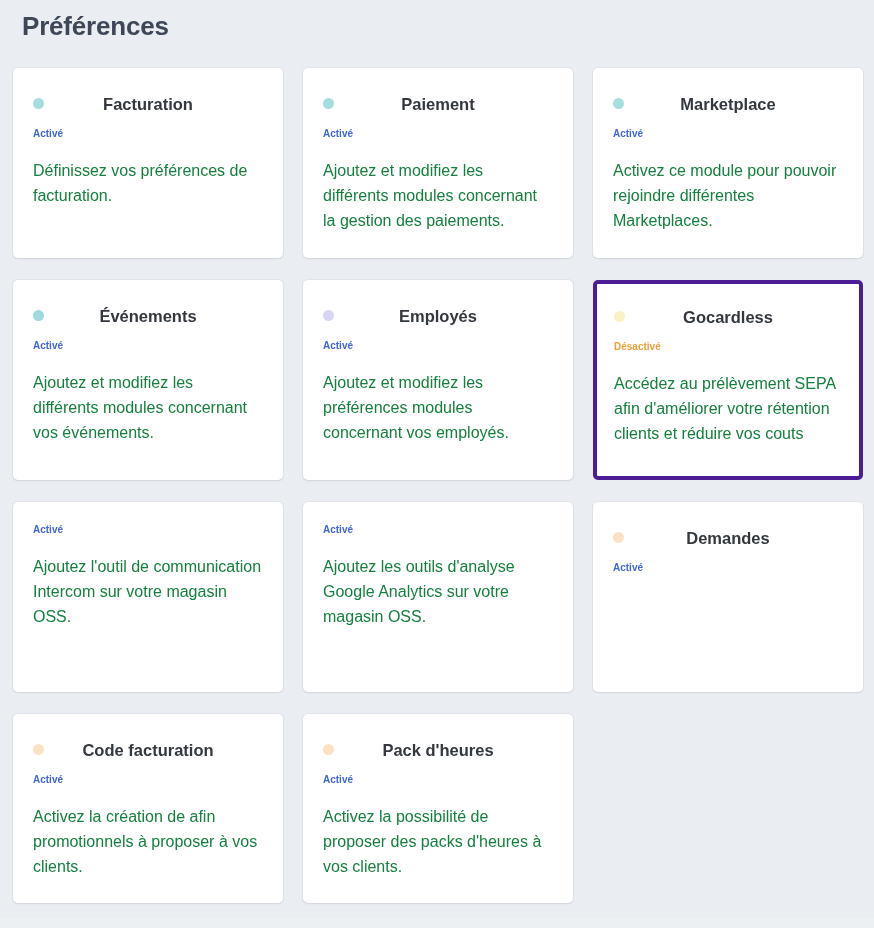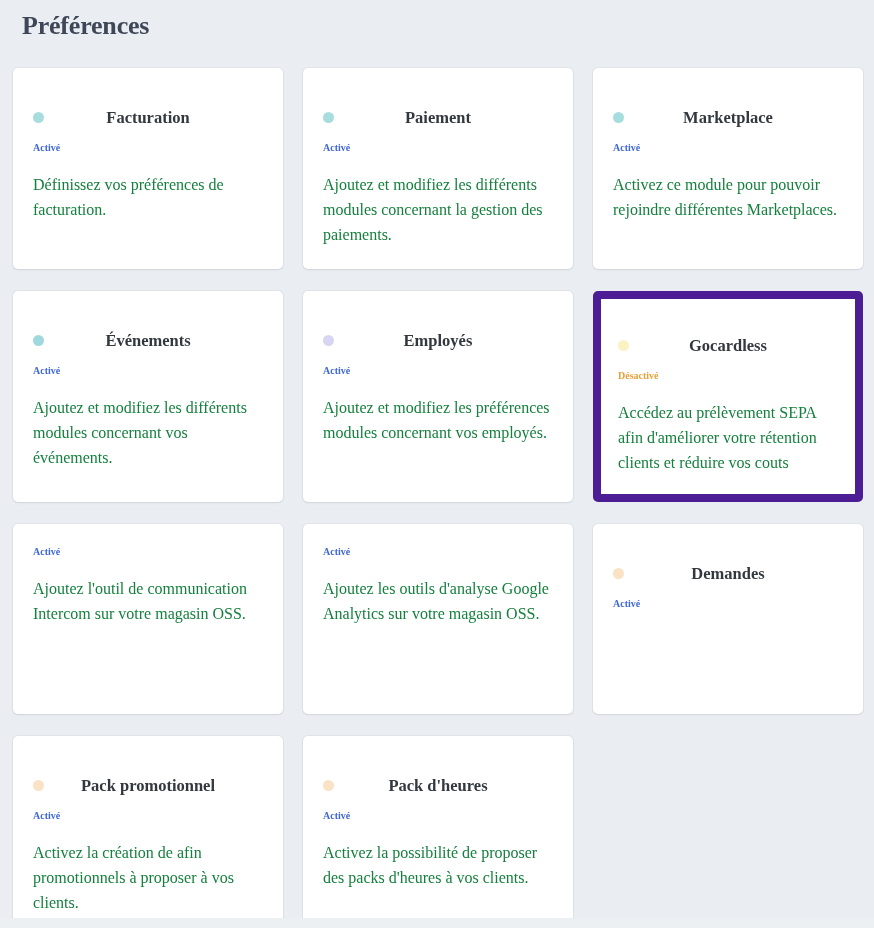--- a/index.html
+++ b/index.html
@@ -15,21 +15,20 @@
     font-family: "Liberation Sans", "DejaVu Sans", sans-serif;
     overflow: hidden;
     position: relative;
   }
   .page {
     width: 874px;
     height: 928px;
     position: relative;
     background: #eaedf1;
     padding: 0;
-    font-family: Liberation Serif, serif;
   }
   .page-title {
     font-size: 26px;
     font-weight: 700;
     color: #3e4758;
     letter-spacing: -0.2px;
     padding: 8px 0 0 22px;
     margin: 0;
     line-height: 36px;
   }
@@ -48,21 +47,21 @@
     border-radius: 5px;
     box-shadow: 0 1px 2px rgba(60,72,88,0.10), 0 0 0 1px rgba(210,216,224,0.35);
     padding: 18px 20px 22px 20px;
     min-height: 190px;
   }
   .card.row1 { min-height: 190px; }
   .card.row2 { min-height: 200px; }
   .card.row3 { min-height: 190px; }
   .card.row4 { min-height: 189px; }
   .card.highlight {
-    border: 8px solid #4c1d95;
+    border: 4px solid #4c1d95;
     box-shadow: none;
     padding: 15px 17px 19px 17px;
   }
   .card-head {
     position: relative;
     height: 30px;
     margin-bottom: 4px;
   }
   .dot {
     position: absolute;
@@ -72,21 +71,21 @@
     height: 11px;
     border-radius: 50%;
     display: block;
   }
   .card-title {
     text-align: center;
     font-size: 16.5px;
     font-weight: 700;
     color: #33383f;
     line-height: 28px;
-    margin: 18px;
+    margin: 4px;
     padding: 0 4px;
     white-space: nowrap;
   }
   .status {
     font-size: 10px;
     font-weight: 700;
     line-height: 20px;
     margin: 0 0 14px 0;
     display: block;
   }
@@ -175,21 +174,21 @@
       <div class="card row3">
         <div class="card-head">
           <span class="dot" style="background: rgb(251, 226, 196);"></span>
           <div class="card-title">Demandes</div>
         </div>
         <span class="status on">Activé</span>
       </div>
       <div class="card row4">
         <div class="card-head">
           <span class="dot" style="background: rgb(251, 226, 196);"></span>
-          <div class="card-title">Pack promotionnel</div>
+          <div class="card-title">Code facturation</div>
         </div>
         <span class="status on">Activé</span>
         <p class="desc">Activez la création de afin promotionnels à proposer à vos clients.</p>
       </div>
       <div class="card row4">
         <div class="card-head">
           <span class="dot" style="background: rgb(251, 226, 196);"></span>
           <div class="card-title">Pack d'heures</div>
         </div>
         <span class="status on">Activé</span>

